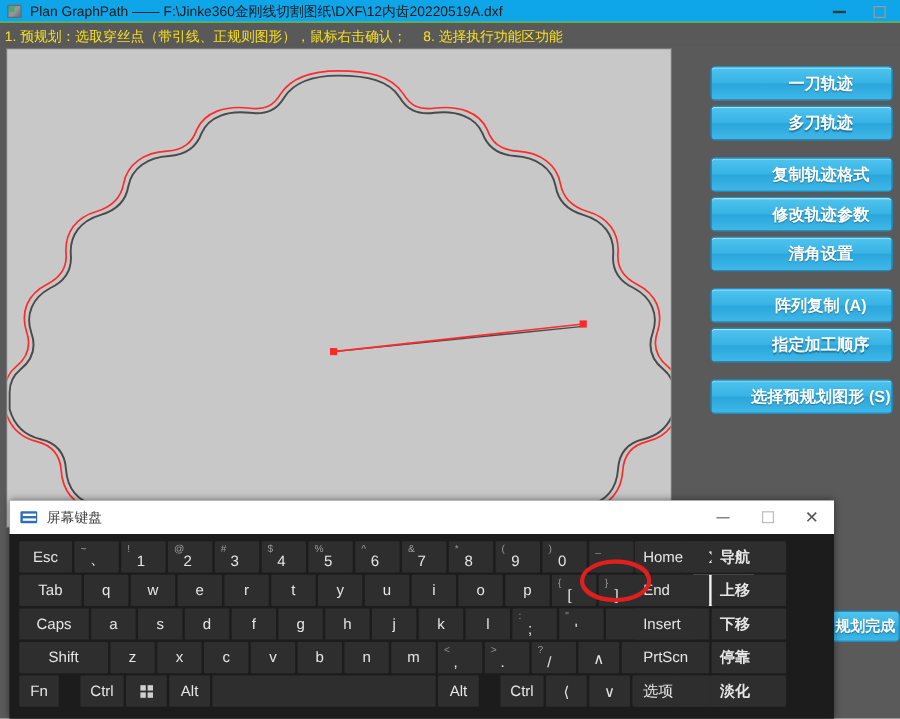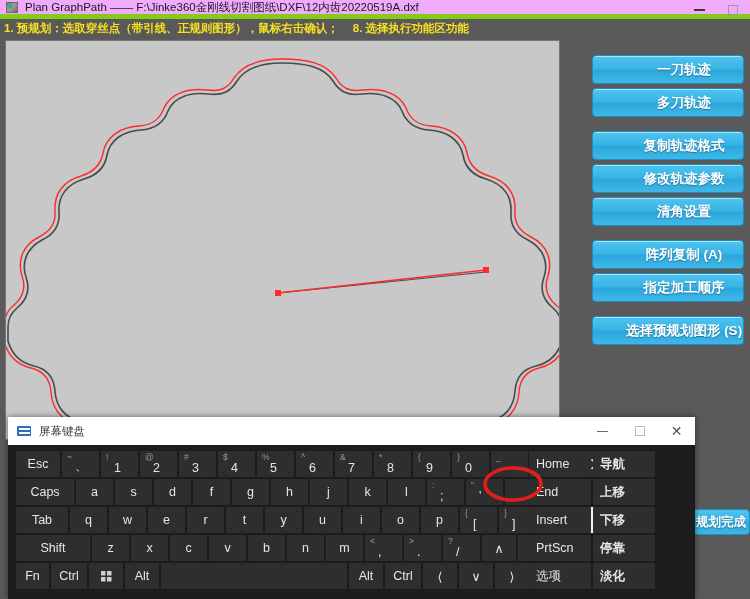--- a/index.html
+++ b/index.html
@@ -13,23 +13,23 @@
   #app {
     position: relative;
     width: 750px; height: 599px;
     background: #5a5a5a;
     overflow: hidden;
   }
 
   
   .titlebar {
     position: absolute; left: 0; top: 0; width: 750px; height: 19px;
-    background: #f0abfc;
+    background: #0ea5e9;
     display: flex; align-items: center;
-    border-bottom: 5px solid #84cc16;
+    border-bottom: 1px solid #84cc16;
   }
   .title-icon {
     width: 12px; height: 11px; margin-left: 6px; margin-right: 7px;
     background: linear-gradient(135deg,#7f7f7f 0%,#9a9a9a 50%,#6e6e6e 100%);
     border: 1px solid #6a6a6a;
     position: relative; flex: 0 0 auto;
   }
   .title-icon:after {
     content: ""; position: absolute; left: 1px; top: 1px;
     width: 4px; height: 4px; background: #3fae6a;
@@ -47,22 +47,22 @@
     color: #4c4c4c;
   }
   .win-btn .min-glyph { display:block; width: 11px; height: 2px; background: #3a3a3a; }
   .win-btn .max-glyph { display:block; width: 10px; height: 10px; border: 1.5px solid #9a9a9a; }
 
   
   .instruction {
     position: absolute; left: 0; top: 19px; width: 750px; height: 19px;
     background: #595959;
     color: #f7e021;
-    font-size: 11.5px; font-weight: bold;
-    display: flex; align-items: center;
+    font-size: 11.5px; font-weight: normal;
+    display: flex; align-items: flex-end;
     padding-left: 4px;
     white-space: nowrap;
     overflow: hidden;
   }
   .instruction .seg2 { margin-left: 14px; }
 
   
   .canvas-wrap {
     position: absolute; left: 5px; top: 40px;
     width: 555px; height: 400px;
@@ -168,21 +168,21 @@
   .key.esc { width: 44px; }
   .key.tab { width: 52px; }
   .key.caps { width: 58px; }
   .key.shift-l { width: 74px; }
   .key.shift-r { width: 72px; }
   .key.enter { width: 74px; }
   .key.bksp { width: 50px; }
   .key.del { width: 52px; }
   .key.space { width: 186px; }
   .key.fn { width: 33px; }
-  .key.ctrl { width: 36px; }
+  .key.ctrl { width: 36px; margin-left: 16px; }
   .key.winkey { width: 34px; }
   .key.alt { width: 34px; }
   .key.arrow { width: 34px; }
   .key.menu { width: 42px; }
   .key .sub {
     position: absolute; left: 5px; top: 1px;
     font-size: 8.5px; color: #9a9a9a;
   }
   .key .main-lower {
     position: absolute; left: 13px; bottom: 2px; font-size: 12.5px;
@@ -427,20 +427,70 @@
             </div>
             <div class="key w1">
               <span class="sub">+</span>
               <span class="main-lower">=</span>
             </div>
             <div class="key bksp center">
               <span>⌫</span>
             </div>
           </div>
           <div class="krow">
+            <div class="key tab center">
+              <span>Tab</span>
+            </div>
+            <div class="key w1 center">
+              <span>q</span>
+            </div>
+            <div class="key w1 center">
+              <span>w</span>
+            </div>
+            <div class="key w1 center">
+              <span>e</span>
+            </div>
+            <div class="key w1 center">
+              <span>r</span>
+            </div>
+            <div class="key w1 center">
+              <span>t</span>
+            </div>
+            <div class="key w1 center">
+              <span>y</span>
+            </div>
+            <div class="key w1 center">
+              <span>u</span>
+            </div>
+            <div class="key w1 center">
+              <span>i</span>
+            </div>
+            <div class="key w1 center">
+              <span>o</span>
+            </div>
+            <div class="key w1 center">
+              <span>p</span>
+            </div>
+            <div class="key w1">
+              <span class="sub">{</span>
+              <span class="main-lower">[</span>
+            </div>
+            <div class="key w1">
+              <span class="sub">}</span>
+              <span class="main-lower">]</span>
+            </div>
+            <div class="key w1">
+              <span class="sub">|</span>
+              <span class="main-lower">\</span>
+            </div>
+            <div class="key del center highlight">
+              <span>Del</span>
+            </div>
+          </div>
+          <div class="krow">
             <div class="key caps center">
               <span>Caps</span>
             </div>
             <div class="key w1 center">
               <span>a</span>
             </div>
             <div class="key w1 center">
               <span>s</span>
             </div>
             <div class="key w1 center">
@@ -467,70 +517,20 @@
             <div class="key w1">
               <span class="sub">:</span>
               <span class="main-lower">;</span>
             </div>
             <div class="key w1">
               <span class="sub">"</span>
               <span class="main-lower">'</span>
             </div>
             <div class="key enter center">
               <span>回车</span>
-            </div>
-          </div>
-          <div class="krow">
-            <div class="key tab center">
-              <span>Tab</span>
-            </div>
-            <div class="key w1 center">
-              <span>q</span>
-            </div>
-            <div class="key w1 center">
-              <span>w</span>
-            </div>
-            <div class="key w1 center">
-              <span>e</span>
-            </div>
-            <div class="key w1 center">
-              <span>r</span>
-            </div>
-            <div class="key w1 center">
-              <span>t</span>
-            </div>
-            <div class="key w1 center">
-              <span>y</span>
-            </div>
-            <div class="key w1 center">
-              <span>u</span>
-            </div>
-            <div class="key w1 center">
-              <span>i</span>
-            </div>
-            <div class="key w1 center">
-              <span>o</span>
-            </div>
-            <div class="key w1 center">
-              <span>p</span>
-            </div>
-            <div class="key w1">
-              <span class="sub">{</span>
-              <span class="main-lower">[</span>
-            </div>
-            <div class="key w1">
-              <span class="sub">}</span>
-              <span class="main-lower">]</span>
-            </div>
-            <div class="key w1">
-              <span class="sub">|</span>
-              <span class="main-lower">\</span>
-            </div>
-            <div class="key del center highlight">
-              <span>Del</span>
             </div>
           </div>
           <div class="krow">
             <div class="key shift-l center">
               <span>Shift</span>
             </div>
             <div class="key w1 center">
               <span>z</span>
             </div>
             <div class="key w1 center">

